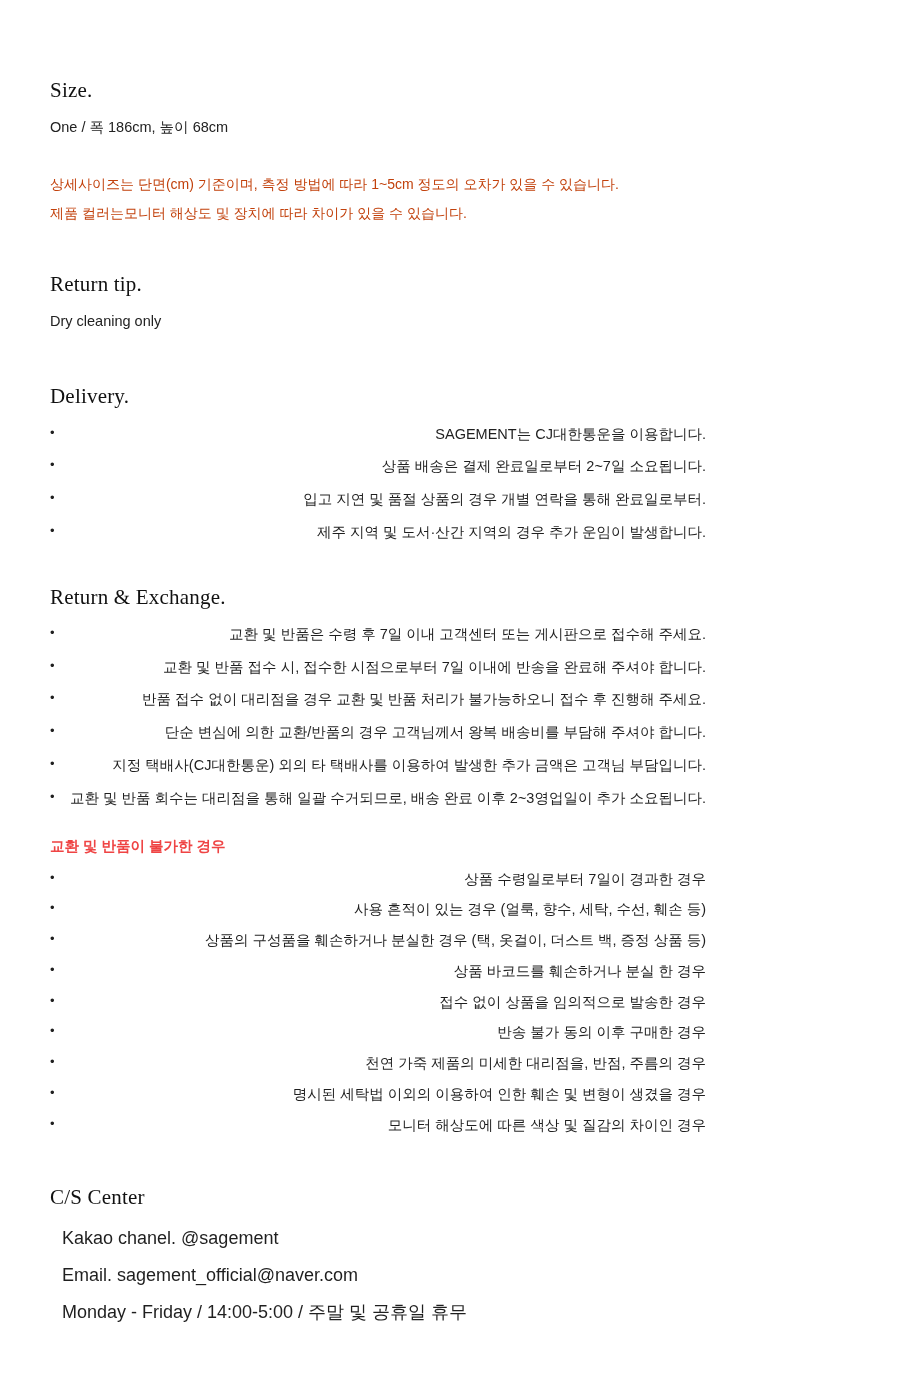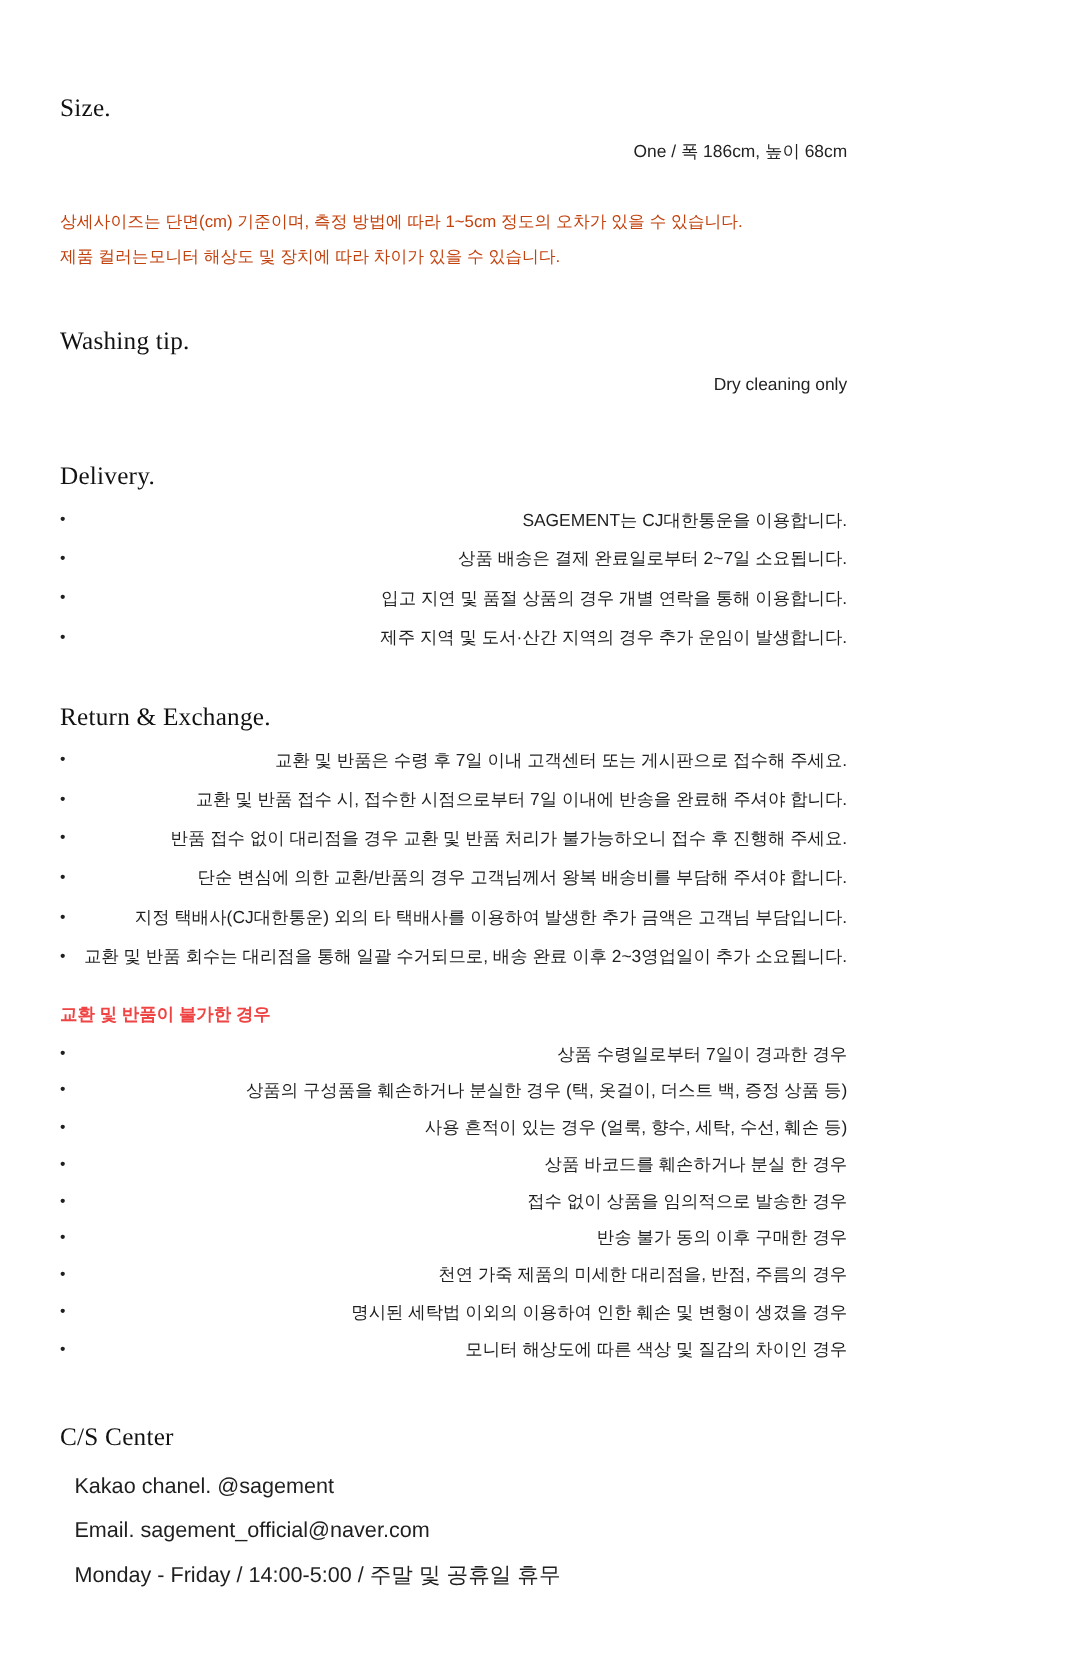--- a/index.html
+++ b/index.html
@@ -34,21 +34,20 @@
     line-height: 1.2;
     color: #111111;
     margin: 0 0 14px 0;
     letter-spacing: 0.2px;
   }
   .body-line {
     font-size: 14.5px;
     line-height: 1.45;
     color: #222222;
     margin: 0 0 6px 0;
-    text-align: right;
   }
   .muted-line {
     font-size: 14px;
     line-height: 1.5;
     color: #c2410c;
     margin: 0 0 8px 0;
   }
   .bullet-list {
     list-style: none;
     margin: 0;
@@ -102,32 +101,32 @@
       <h2 class="heading">Size.</h2>
       <p class="body-line">One / 폭 186cm, 높이 68cm</p>
       <div class="gap-md"></div>
       <p class="muted-line">상세사이즈는 단면(cm) 기준이며, 측정 방법에 따라 1~5cm 정도의 오차가 있을 수 있습니다.</p>
       <p class="muted-line">제품 컬러는모니터 해상도 및 장치에 따라 차이가 있을 수 있습니다.</p>
     </div>
 
     <div class="gap-lg"></div>
 
     <div class="section">
-      <h2 class="heading">Washing tip.</h2>
+      <h2 class="heading">Return tip.</h2>
       <p class="body-line">Dry cleaning only</p>
     </div>
 
     <div class="gap-xl"></div>
 
     <div class="section">
       <h2 class="heading">Delivery.</h2>
       <ul class="bullet-list">
         <li>SAGEMENT는 CJ대한통운을 이용합니다.</li>
         <li>상품 배송은 결제 완료일로부터 2~7일 소요됩니다.</li>
-        <li>입고 지연 및 품절 상품의 경우 개별 연락을 통해 이용합니다.</li>
+        <li>입고 지연 및 품절 상품의 경우 개별 연락을 통해 완료일로부터.</li>
         <li>제주 지역 및 도서·산간 지역의 경우 추가 운임이 발생합니다.</li>
       </ul>
     </div>
 
     <div class="gap-md"></div>
 
     <div class="section">
       <h2 class="heading">Return &amp; Exchange.</h2>
       <ul class="bullet-list">
         <li>교환 및 반품은 수령 후 7일 이내 고객센터 또는 게시판으로 접수해 주세요.</li>
@@ -136,22 +135,22 @@
         <li>단순 변심에 의한 교환/반품의 경우 고객님께서 왕복 배송비를 부담해 주셔야 합니다.</li>
         <li>지정 택배사(CJ대한통운) 외의 타 택배사를 이용하여 발생한 추가 금액은 고객님 부담입니다.</li>
         <li>교환 및 반품 회수는 대리점을 통해 일괄 수거되므로, 배송 완료 이후 2~3영업일이 추가 소요됩니다.</li>
       </ul>
 
       <div class="gap-sm"></div>
 
       <p class="subheading">교환 및 반품이 불가한 경우</p>
       <ul class="bullet-list tight">
         <li>상품 수령일로부터 7일이 경과한 경우</li>
+        <li>사용 흔적이 있는 경우 (얼룩, 향수, 세탁, 수선, 훼손 등)</li>
         <li>상품의 구성품을 훼손하거나 분실한 경우 (택, 옷걸이, 더스트 백, 증정 상품 등)</li>
-        <li>사용 흔적이 있는 경우 (얼룩, 향수, 세탁, 수선, 훼손 등)</li>
         <li>상품 바코드를 훼손하거나 분실 한 경우</li>
         <li>접수 없이 상품을 임의적으로 발송한 경우</li>
         <li>반송 불가 동의 이후 구매한 경우</li>
         <li>천연 가죽 제품의 미세한 대리점을, 반점, 주름의 경우</li>
         <li>명시된 세탁법 이외의 이용하여 인한 훼손 및 변형이 생겼을 경우</li>
         <li>모니터 해상도에 따른 색상 및 질감의 차이인 경우</li>
       </ul>
     </div>
 
     <div class="gap-lg"></div>

